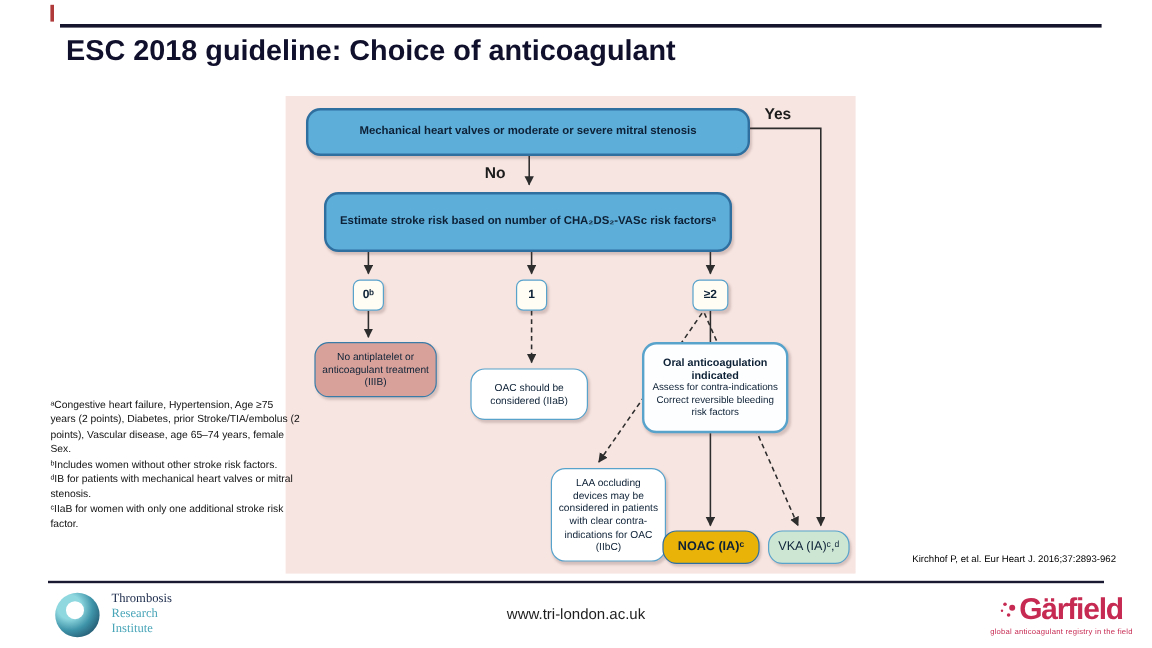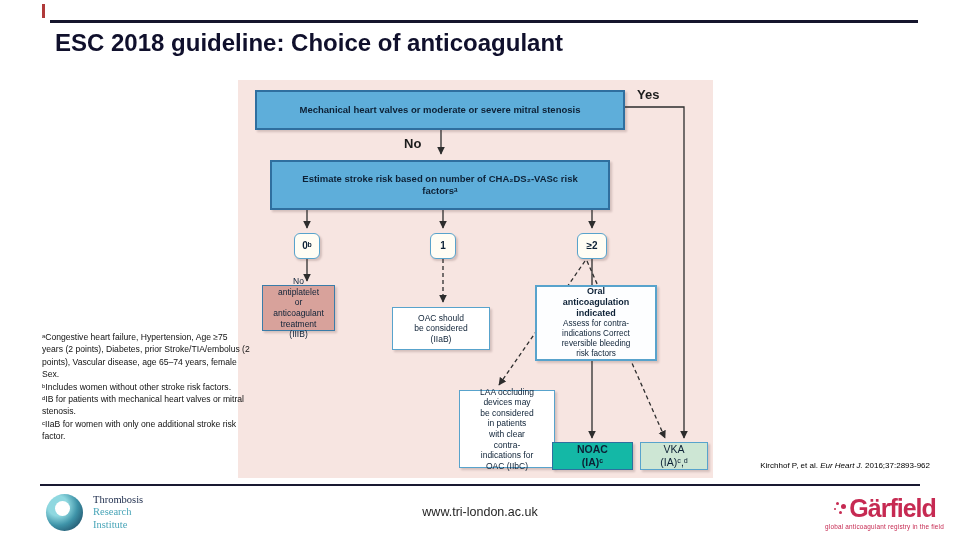--- a/index.html
+++ b/index.html
@@ -11,52 +11,52 @@
   .top-rule { position:absolute; left:50px; top:20px; width:868px; height:3px; background:#15152d; }
   .red-accent { position:absolute; left:42px; top:4px; width:3px; height:14px; background:#b03a3a; }
   .slide-title { position:absolute; left:55px; top:29px; font-size:24px; font-weight:bold; color:#10102c; letter-spacing:0; }
 
   
   .chart { position:absolute; left:238px; top:80px; width:475px; height:398px; background:#f7e5e1; }
   .chart svg.connectors { position:absolute; left:0; top:0; z-index:1; }
   .node {
     position:absolute; z-index:2; box-sizing:border-box;
     display:flex; flex-direction:column; align-items:center; justify-content:center;
-    text-align:center; color:#0d2136; border-radius:0;
+    text-align:center; color:#0d2136; border-radius:12px;
     box-shadow:1.5px 2px 2px rgba(90,60,60,.22);
-    line-height:1.25; padding:2px 20px;
+    line-height:1.25; padding:2px 5px;
   }
   .blue  { background:#5eaeda; border:2px solid #2f6f9f; font-weight:bold; font-size:9.5px; }
   .smallbox { background:#fffdf4; border:1.5px solid #58a3cc; border-radius:6px; font-weight:bold; font-size:10px; padding:4px; }
   .rose  { background:#d8a29b; border:1.5px solid #3a7ca8; font-size:8.5px; }
   .yellow{ background:#ffffff; border:1.5px solid #58a3cc; font-size:8.5px; }
   .whitebox { background:#fdfeff; border:2px solid #58a3cc; font-size:8.2px; }
   .whitebox .wb-title { font-weight:bold; font-size:9px; line-height:1.2; }
-  .green { background:#14b8a6; border:1.5px solid #2f6f9f; font-weight:bold; font-size:10.5px; }
+  .green { background:#eab308; border:1.5px solid #2f6f9f; font-weight:bold; font-size:10.5px; }
   .palegreen { background:#cde6d4; border:1.5px solid #58a3cc; font-weight:normal; font-size:10.5px; }
 
   .n-mechanical { left:17px;  top:10px;  width:370px; height:40px; }
   .n-estimate   { left:32px;  top:80px;  width:340px; height:50px;text-align:center; }
   .n-zero       { left:56px;  top:153px; width:26px;  height:26px; }
   .n-one        { left:192px; top:153px; width:26px;  height:26px; }
   .n-twoplus    { left:339px; top:153px; width:30px;  height:26px; }
-  .n-notreat    { left:24px;  top:205px; width:73px;  height:46px; }
+  .n-notreat    { left:24px;  top:205px; width:102px;  height:46px; }
   .n-oaccons    { left:154px; top:227px; width:98px;  height:43px; }
   .n-oacind     { left:297px; top:205px; width:122px; height:76px; }
   .n-laa        { left:205px; top:310px; width:96px;  height:78px;margin-left:16px; }
   .n-noac       { left:314px; top:362px; width:81px;  height:28px; }
   .n-vka        { left:402px; top:362px; width:68px;  height:28px; }
 
   .edge-label { font-family:"Liberation Sans","DejaVu Sans",sans-serif; font-weight:bold; font-size:13px; fill:#1c1c1c; }
 
   
   .footnotes { position:absolute; left:42px; top:331px; width:208px; font-size:8.6px; line-height:1.44; color:#111; }
   .footnotes p { margin:0; }
   .citation { position:absolute; right:30px; top:461px; font-size:8px; color:#000; }
-  .citation .it { font-style:italic; }
+  .citation .it { }
 
   
   .footer-divider { position:absolute; left:40px; top:484px; width:880px; height:2px; background:#191931; }
   .tri-logo { position:absolute; left:46px; top:494px; display:flex; align-items:center; }
   .tri-circle {
     width:37px; height:37px; border-radius:50%;
     background:radial-gradient(circle at 32% 32%, #8fd8e0 0 28%, #3e93a8 55%, #13314b 100%);
     position:relative;
   }
   .tri-circle::after {

